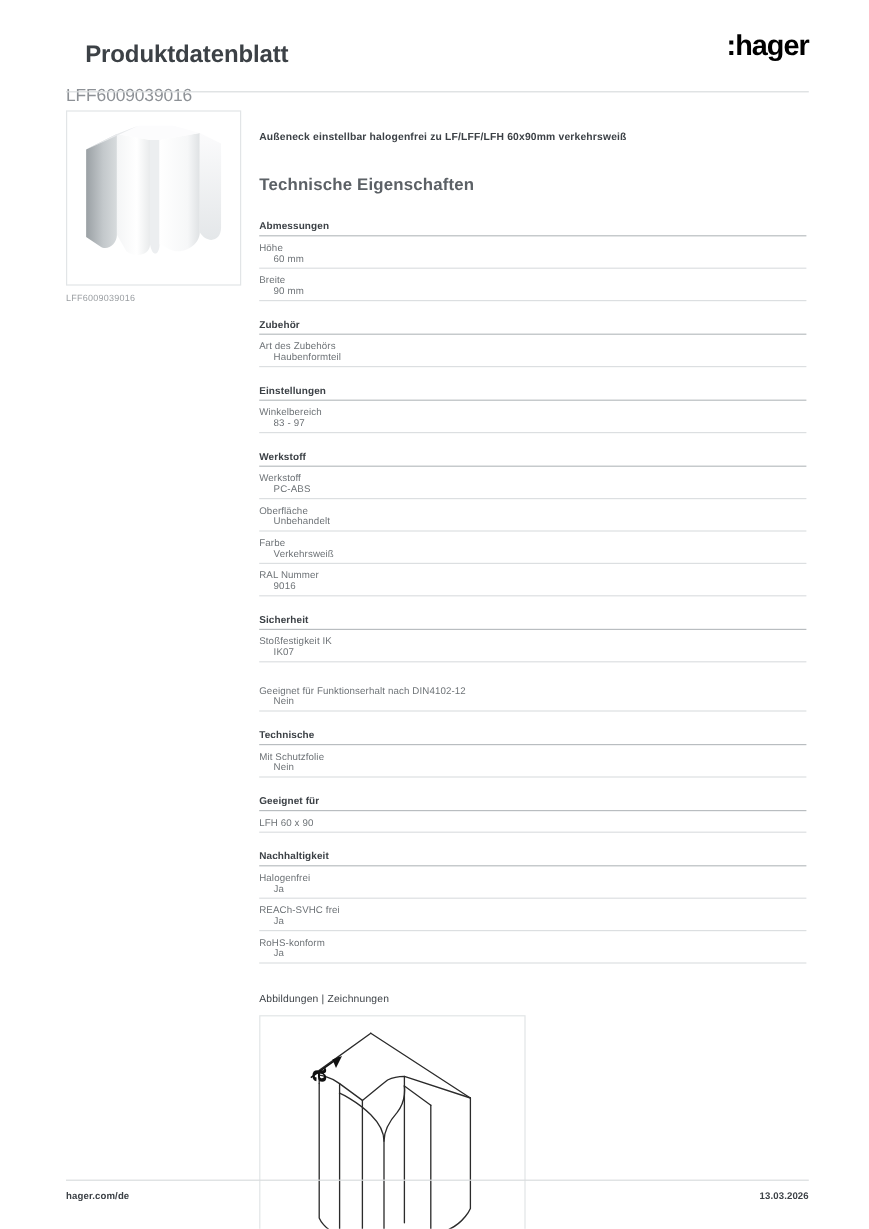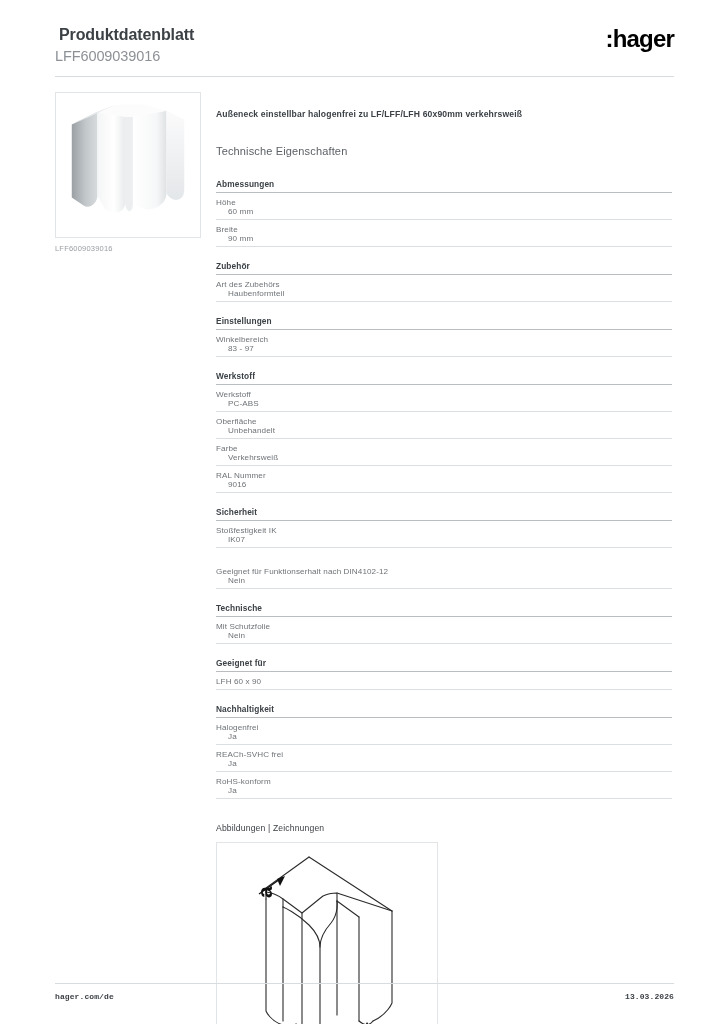--- a/index.html
+++ b/index.html
@@ -14,26 +14,26 @@
     overflow: hidden;
   }
 
   
   .header {
     position: absolute;
     left: 55px; top: 22px; right: 50px;
     height: 48px;
   }
   .doc-title {
-    font-size: 16px;
+    font-size: 20px;
     font-weight: bold;
     color: #3c4146;
     letter-spacing: -0.1px;
     line-height: 17px;
-    margin: 4px;
+    margin: 16px;
   }
   .doc-subtitle {
     font-size: 14.5px;
     font-weight: normal;
     color: #8d9196;
     letter-spacing: -0.1px;
     line-height: 18px;
     margin: 0;
   }
   .logo {
@@ -80,22 +80,22 @@
   }
   .product-name {
     font-size: 8.6px;
     font-weight: bold;
     color: #3c4146;
     letter-spacing: 0.15px;
     line-height: 12px;
     margin: 0 0 25px 0;
   }
   .tech-heading {
-    font-size: 11px;
-    font-weight: normal;
+    font-size: 14px;
+    font-weight: bold;
     color: #5c6166;
     letter-spacing: 0.15px;
     margin: 0 0 22px 0;
   }
 
   .group { margin-bottom: 14px; }
   .group-title {
     font-size: 8.3px;
     font-weight: bold;
     color: #3c4146;
@@ -139,21 +139,20 @@
     left: 55px; right: 50px; bottom: 40px;
     height: 1px;
     background: #d9dcde;
   }
   .footer {
     position: absolute;
     left: 55px; right: 50px; bottom: 18px;
     height: 14px;
     font-size: 8px;
     letter-spacing: 0.1px;
-    font-family: Liberation Mono, monospace;
   }
   .footer-left {
     position: absolute; left: 0; top: 0;
     font-weight: bold; color: #3c4146;
   }
   .footer-center {
     position: absolute; left: 0; right: 0; top: 0;
     text-align: center; color: #8d9196; font-weight: normal;
   }
   .footer-right {

